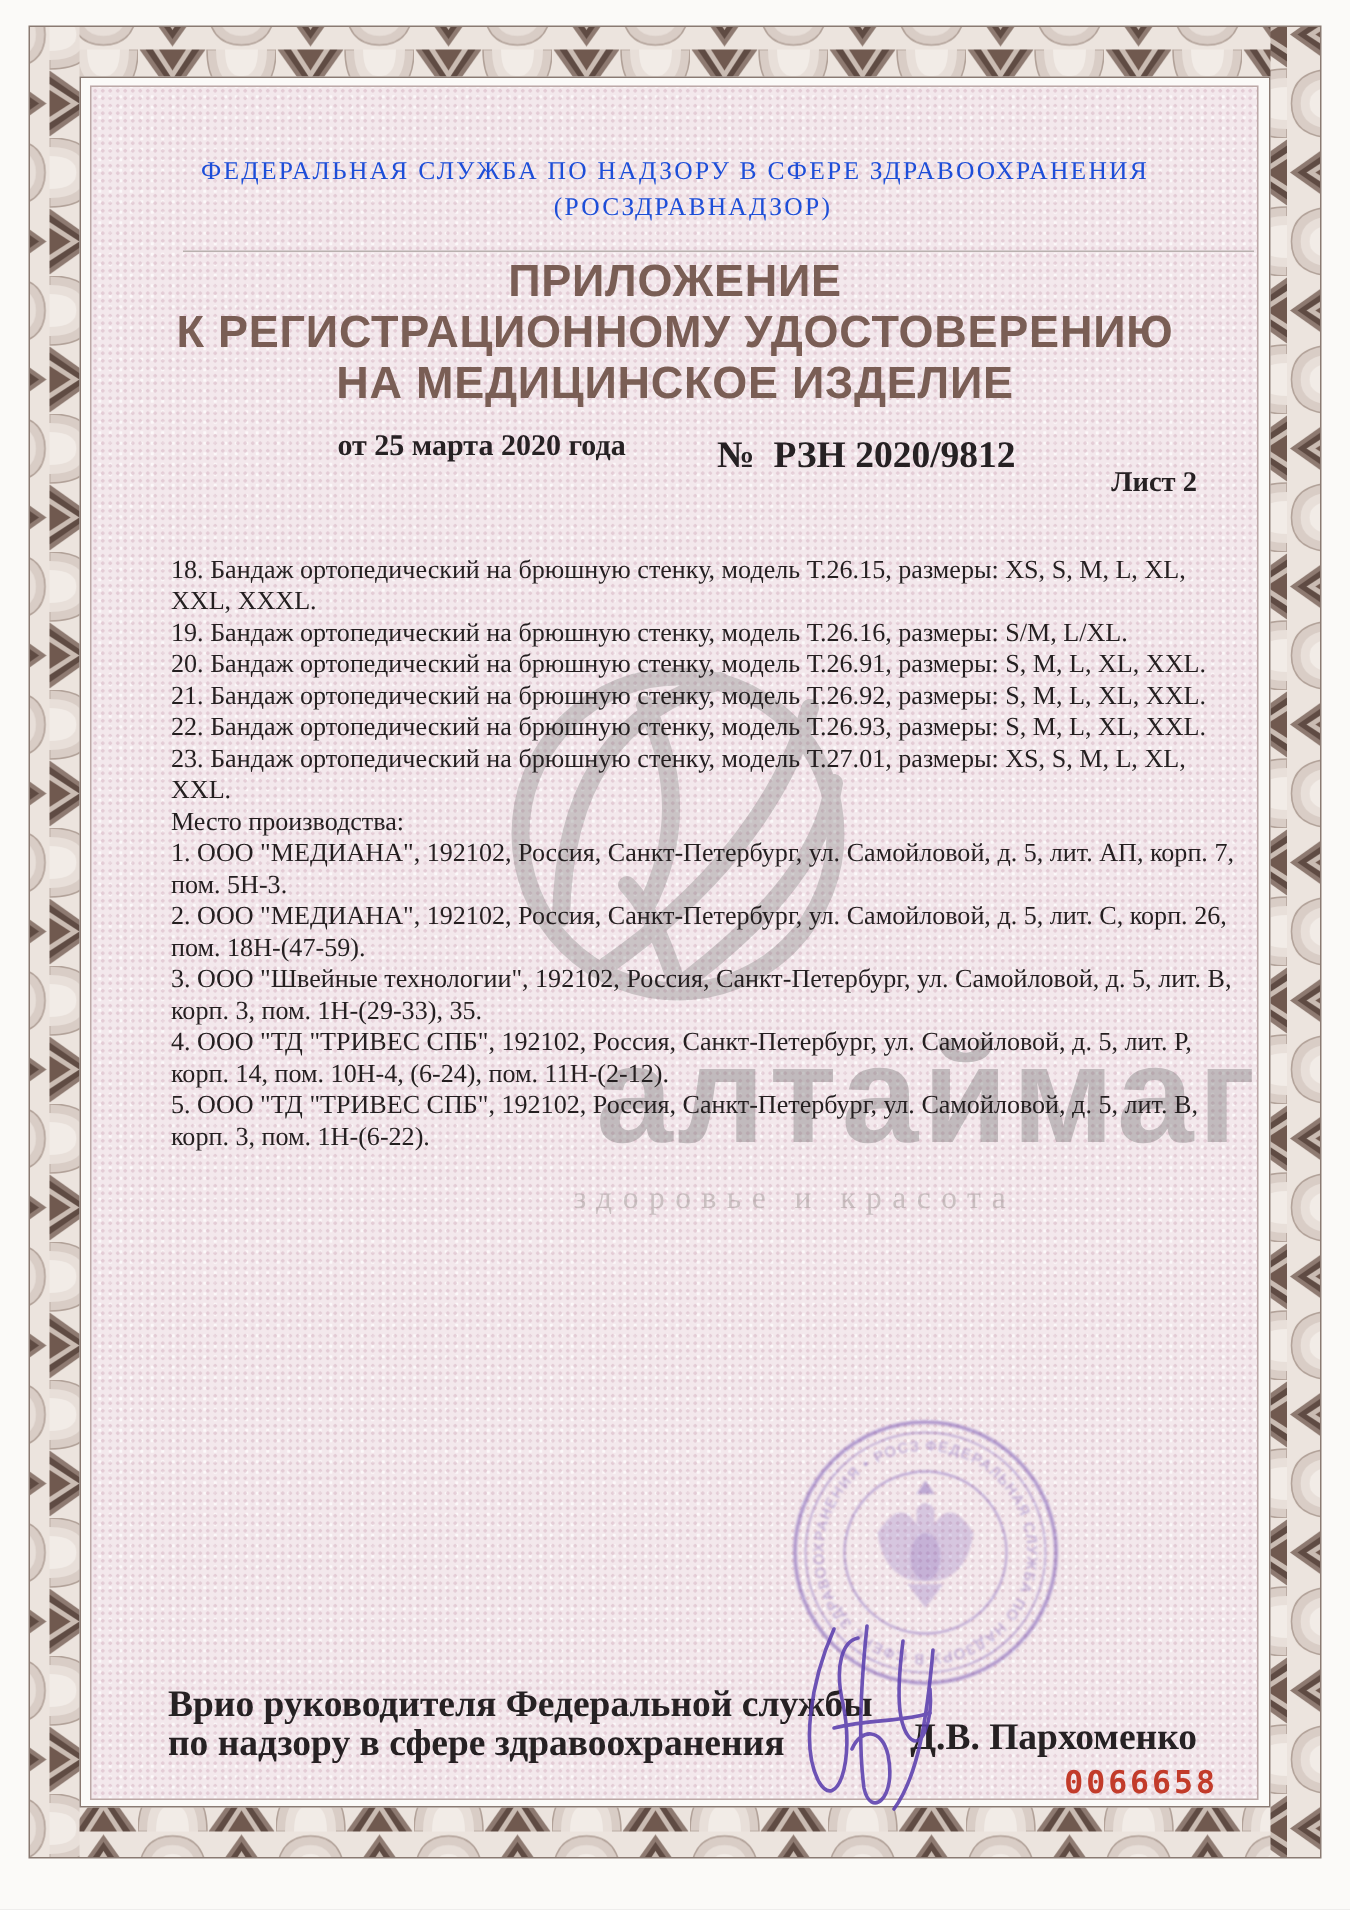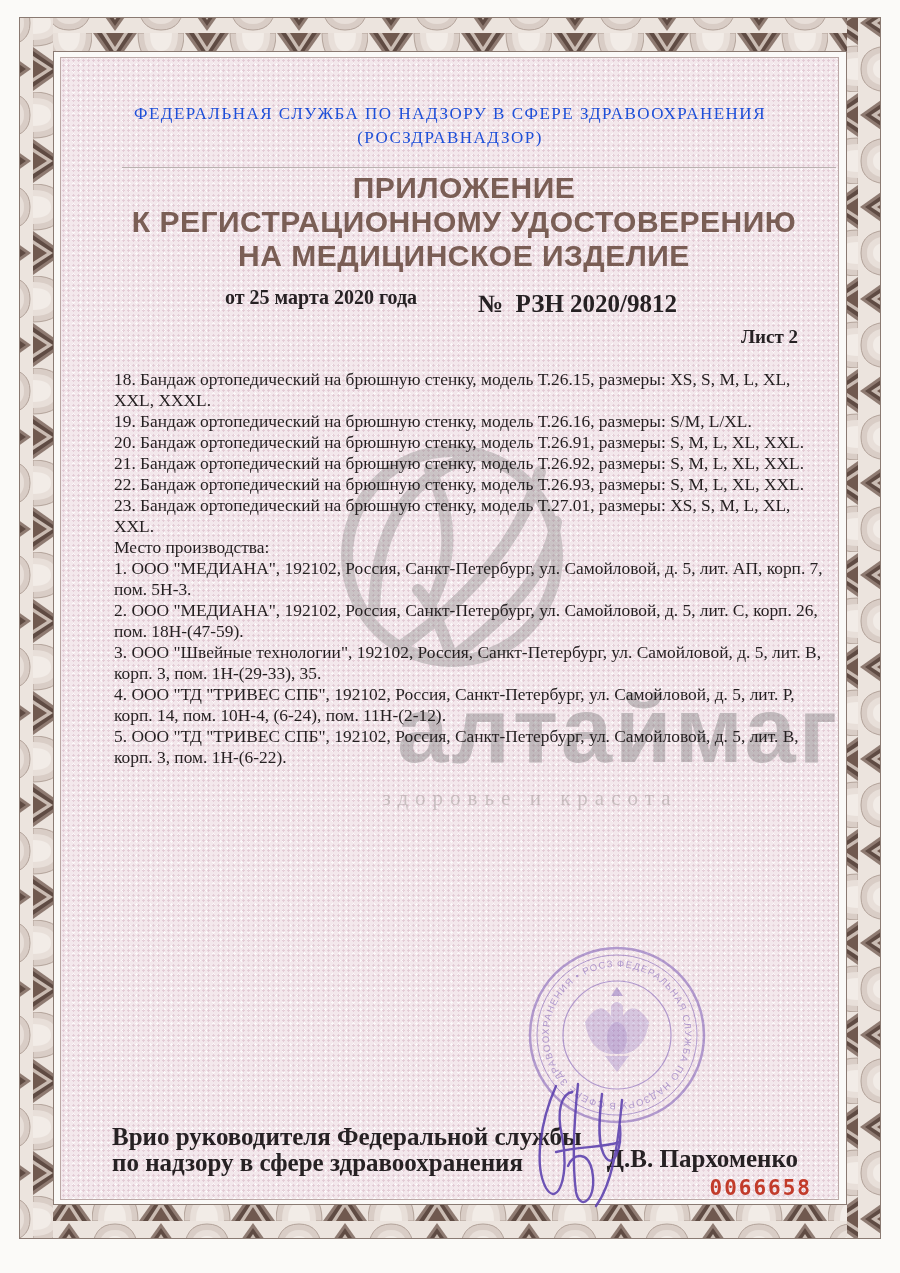--- a/index.html
+++ b/index.html
@@ -12,21 +12,21 @@
          background-image:
            radial-gradient(rgba(209,170,186,.45) 1px, transparent 1.3px),
            radial-gradient(rgba(255,255,255,.7) 1px, transparent 1.3px);
          background-size:5px 5px,7px 7px;background-position:0 0,2px 3px;
          border:1px solid #bca9a7;box-sizing:border-box;}
   .txt{position:absolute;white-space:pre-wrap;}
   .center{left:60px;width:780px;text-align:center;}
   .agency{font-size:17px;letter-spacing:1.5px;color:#1d4ed8;}
   .rule{position:absolute;left:122px;top:167px;width:714px;height:1px;background:#9a948f;opacity:.65;}
   .title{font-family:"Liberation Sans",sans-serif;font-weight:bold;font-size:30px;
-         color:#7a5e55;letter-spacing:.5px;line-height:1;padding-left:14px;}
+         color:#7a5e55;letter-spacing:.5px;line-height:1;}
   .black-bold{font-weight:bold;color:#262123;}
   .body-block{position:absolute;left:114px;top:369px;width:712px;font-size:17.4px;
               line-height:21px;color:#241f20;}
   .body-block p{margin:0;}
   .footer-title{font-size:25px;font-weight:bold;color:#262123;line-height:25px;}
   .serial{font-family:"DejaVu Sans Mono",monospace;font-weight:bold;font-size:21px;
           letter-spacing:2px;color:#c23b2a;}
   
   .wm-brand{position:absolute;left:60px;top:678px;width:780px;text-align:right;
             font-family:"Liberation Sans",sans-serif;font-weight:bold;font-size:92px;
@@ -86,30 +86,30 @@
         <path d="M430,470 C452,514 454,560 430,606"></path>
         <path d="M452,658 C440,622 430,602 418,590"></path>
       </g>
     </svg>
     <div class="wm-brand">алтаймаг</div>
     <div class="wm-slogan">здоровье и красота</div>
   </div>
 
   <div class="layer z2">
     <div class="txt center agency" style="top:104px;">ФЕДЕРАЛЬНАЯ СЛУЖБА ПО НАДЗОРУ В СФЕРЕ ЗДРАВООХРАНЕНИЯ</div>
-    <div class="txt center agency" style="top:128px;">(РОСЗДРАВНАДЗОР)</div>
+    <div class="txt center agency" style="top:128px;padding-left:12px;">(РОСЗДРАВНАДЗОР)</div>
     <div class="rule"></div>
 
     <div class="txt center title" style="top:173px;">ПРИЛОЖЕНИЕ</div>
     <div class="txt center title" style="top:207px;">К РЕГИСТРАЦИОННОМУ УДОСТОВЕРЕНИЮ</div>
     <div class="txt center title" style="top:241px;">НА МЕДИЦИНСКОЕ ИЗДЕЛИЕ</div>
 
     <div class="txt black-bold" style="left:225px;top:286px;font-size:20px;">от 25 марта 2020 года</div>
     <div class="txt black-bold" style="left:478px;top:290px;font-size:25px;">№  РЗН 2020/9812</div>
-    <div class="txt black-bold" style="right:102px;top:311px;font-size:19px;margin-top:15px;">Лист 2</div>
+    <div class="txt black-bold" style="right:102px;top:311px;font-size:19px;">Лист 2</div>
 
     <div class="body-block">
       <p>18. Бандаж ортопедический на брюшную стенку, модель Т.26.15, размеры: XS, S, M, L, XL, XXL, XXXL.</p>
       <p>19. Бандаж ортопедический на брюшную стенку, модель Т.26.16, размеры: S/M, L/XL.</p>
       <p>20. Бандаж ортопедический на брюшную стенку, модель Т.26.91, размеры: S, M, L, XL, XXL.</p>
       <p>21. Бандаж ортопедический на брюшную стенку, модель Т.26.92, размеры: S, M, L, XL, XXL.</p>
       <p>22. Бандаж ортопедический на брюшную стенку, модель Т.26.93, размеры: S, M, L, XL, XXL.</p>
       <p>23. Бандаж ортопедический на брюшную стенку, модель Т.27.01, размеры: XS, S, M, L, XL, XXL.</p>
       <p>Место производства:</p>
       <p>1. ООО "МЕДИАНА", 192102, Россия, Санкт-Петербург, ул. Самойловой, д. 5, лит. АП, корп. 7, пом. 5Н-3.</p>

